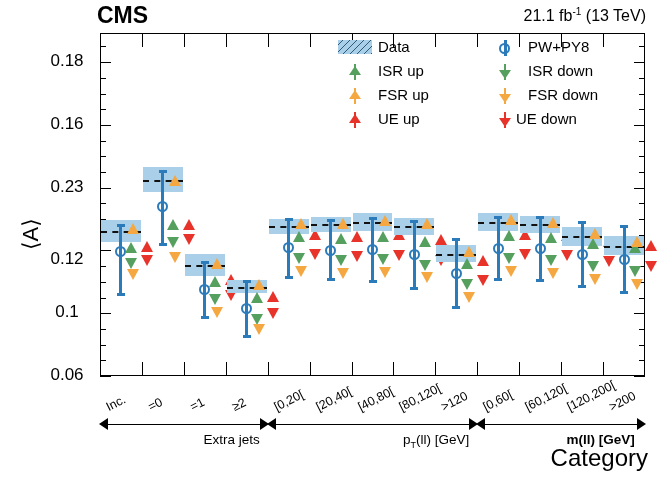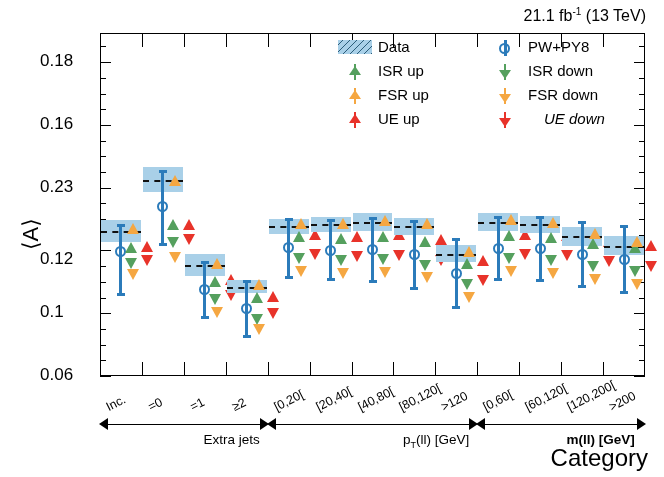--- a/index.html
+++ b/index.html
@@ -12,21 +12,21 @@
   .lumi-label{position:absolute;right:18px;top:6px;font-size:16px;white-space:nowrap;}
   .lumi-label sup{font-size:10px;vertical-align:super;}
 
   
   .frame{position:absolute;left:100px;top:33px;width:545px;height:343px;
          border:1.5px solid #000;box-sizing:border-box;background:#fff;}
 
   
   .ylab-title{position:absolute;left:18px;top:30px;font-size:22px;transform:rotate(-90deg);
               transform-origin:left top;white-space:nowrap;}
-  .ytick-text{position:absolute;text-align:left;width:54px;font-size:17px;}
+  .ytick-text{position:absolute;text-align:center;width:54px;font-size:17px;}
   .ytick-major{position:absolute;left:100px;width:11px;height:0;border-top:1.5px solid #000;}
   .ytick-minor{position:absolute;left:100px;width:6px;height:0;border-top:1.3px solid #000;}
   .ytick-major-r{position:absolute;width:11px;height:0;border-top:1.5px solid #000;left:634px;}
   .ytick-minor-r{position:absolute;width:6px;height:0;border-top:1.3px solid #000;left:639px;}
 
   
   .xtick{position:absolute;top:362px;width:0;height:14px;border-left:1.5px solid #000;}
   .xtick-top{position:absolute;top:33px;width:0;height:14px;border-left:1.5px solid #000;}
   .xcat{position:absolute;font-size:12.5px;white-space:nowrap;
         transform:rotate(-27deg);transform-origin:left bottom;}
@@ -55,20 +55,21 @@
   .legend{position:absolute;left:338px;top:38px;width:298px;height:100px;}
   .leg-item{position:absolute;font-size:15px;white-space:nowrap;}
   .leg-sym{position:absolute;}
   .leg-band{width:34px;height:14px;background:#a9d0e8;position:absolute;}
 </style>
 </head>
 <body>
 
 <div id="root">
 
+  <div class="cms-label">CMS</div>
 
   <div class="lumi-label"><span>21.1 fb</span><sup>-1</sup><span> (13 TeV)</span></div>
 
   <div class="ylab-title" style="top:250px;">⟨A⟩</div>
 
   <div class="frame"></div>
 
   <div id="axis-layer">
       <div class="ytick-major" style="top: 62.1848px;"></div>
       <div class="ytick-major-r" style="top: 62.1848px;"></div>
@@ -349,21 +350,21 @@
       <div class="leg-item" style="left: 190px; top: 48px;">FSR down</div>
       <div class="leg-sym" style="left: 0px; top: 74px; width: 34px; height: 16px;">
         <div style="position: absolute; left: 16px; top: 0px; width: 2px; height: 16px; background: rgb(232, 51, 42);"></div>
         <div style="position: absolute; left: 11px; top: 2px; width: 0px; height: 0px; border-left: 6px solid transparent; border-right: 6px solid transparent; border-bottom: 9px solid rgb(232, 51, 42);"></div>
       </div>
       <div class="leg-item" style="left: 40px; top: 72px;">UE up</div>
       <div class="leg-sym" style="left: 150px; top: 74px; width: 34px; height: 16px;">
         <div style="position: absolute; left: 16px; top: 0px; width: 2px; height: 16px; background: rgb(232, 51, 42);"></div>
         <div style="position: absolute; left: 11px; top: 6px; width: 0px; height: 0px; border-left: 6px solid transparent; border-right: 6px solid transparent; border-top: 9px solid rgb(232, 51, 42);"></div>
       </div>
-      <div class="leg-item" style="left: 206px; top: 72px; font-style: italic;">UE down</div>
+      <div class="leg-item" style="left: 178px; top: 72px;">UE down</div>
     </div>
 
   <div id="group-layer">
       <div class="grp-line" style="left: 108px; width: 151.692px;"></div>
       <div class="arrowhead ah-left" style="left: 99px;"></div>
       <div class="arrowhead ah-right" style="left: 259.692px;"></div>
       <div class="grp-label" style="left: 108px; width: 151.692px;">Extra jets</div>
       <div class="grp-line" style="left: 275.692px; width: 193.615px;"></div>
       <div class="arrowhead ah-left" style="left: 266.692px;"></div>
       <div class="arrowhead ah-right" style="left: 469.308px;"></div>

